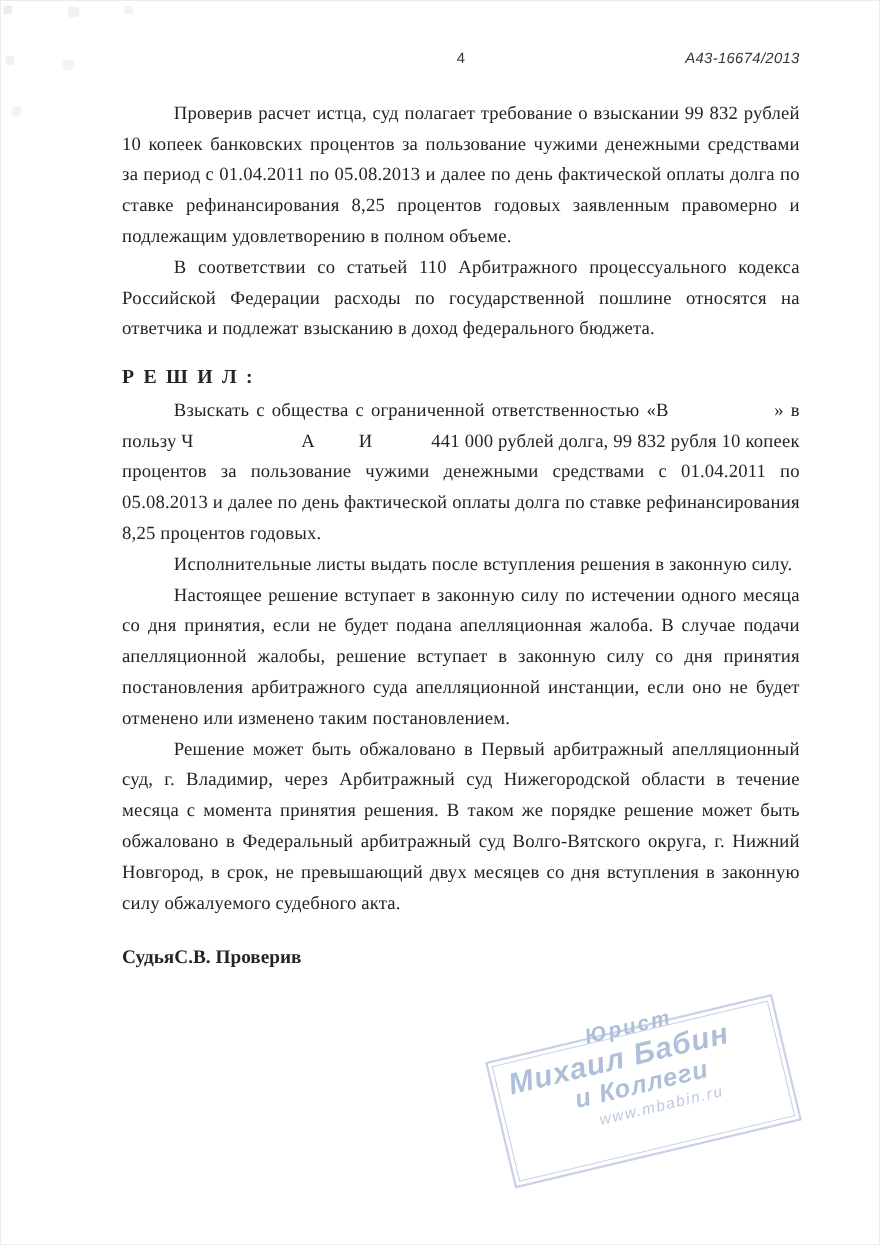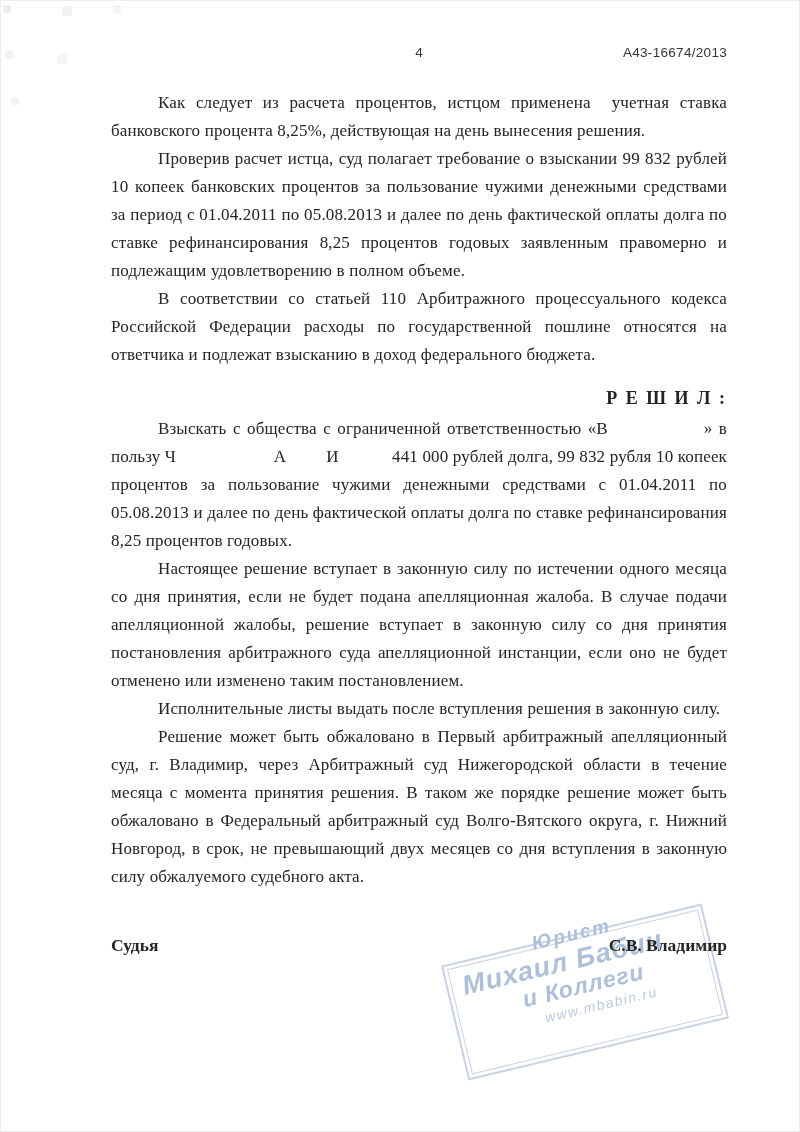--- a/index.html
+++ b/index.html
@@ -25,41 +25,40 @@
     position:relative;z-index:2;
     padding:44px 72px 0 110px;
   }
   .header-row{
     position:relative;height:17px;
     font-family:"Liberation Sans", sans-serif;
     font-size:13.5px;color:#353535;
     margin-bottom:27px;
   }
   .page-num{position:absolute;left:50%;transform:translateX(-50%);}
-  .case-num{position:absolute;right:0;top:0;letter-spacing:0.3px;}
+  .case-num{position:absolute;right:0;top:0;letter-spacing:0.3px;font-style:italic;}
   .para{
     margin:0;
     text-indent:47px;
     text-align:justify;
     font-size:17px;
     line-height:28px;
     letter-spacing:0.15px;
   }
   .resolution{
     margin:15px 0 3px 0;
-    text-align:right;
+    text-align:left;
     font-size:18px;
     font-weight:bold;
     letter-spacing:2px;
     line-height:28px;
   }
   .signature-row{
-    margin-top:40px;
+    margin-top:20px;
     display:flex;
-    justify-content:space-between;
     font-weight:bold;
     font-size:17.5px;
     line-height:28px;
   }
   
   .watermark{
     position:absolute;
     left:450px;top:932px;
     width:268px;height:118px;
     transform:rotate(-13.4deg);
@@ -109,30 +108,29 @@
     </div>
   </div>
 
   <div class="content">
 
     <div class="header-row">
       <span class="page-num">4</span>
       <span class="case-num">А43-16674/2013</span>
     </div>
 
-    <p class="para">Как следует из расчета процентов, истцом применена&nbsp; учетная ставка банковского процента 8,25%, действующая на день вынесения решения.</p>
     <p class="para">Проверив расчет истца, суд полагает требование о взыскании 99&nbsp;832 рублей 10 копеек банковских процентов за пользование чужими денежными средствами за период с 01.04.2011 по 05.08.2013 и далее по день фактической оплаты долга по ставке рефинансирования 8,25 процентов годовых заявленным правомерно и подлежащим удовлетворению в полном объеме.</p>
     <p class="para">В соответствии со статьей 110 Арбитражного процессуального кодекса Российской Федерации расходы по государственной пошлине относятся на ответчика и подлежат взысканию в доход федерального бюджета.</p>
 
     <h2 class="resolution">Р Е Ш И Л :</h2>
 
     <p class="para">Взыскать с общества с ограниченной ответственностью «В&nbsp;&nbsp;&nbsp;&nbsp;&nbsp;&nbsp;&nbsp;&nbsp;&nbsp;&nbsp;&nbsp;&nbsp;&nbsp;&nbsp;&nbsp;» в пользу Ч&nbsp;&nbsp;&nbsp;&nbsp;&nbsp;&nbsp;&nbsp;&nbsp;&nbsp;&nbsp;&nbsp;&nbsp;&nbsp;&nbsp;&nbsp;&nbsp;&nbsp;&nbsp;&nbsp;&nbsp;&nbsp;&nbsp;А&nbsp;&nbsp;&nbsp;&nbsp;&nbsp;&nbsp;&nbsp;&nbsp;&nbsp;И&nbsp;&nbsp;&nbsp;&nbsp;&nbsp;&nbsp;&nbsp;&nbsp;&nbsp;&nbsp;&nbsp;&nbsp;441&nbsp;000 рублей долга, 99&nbsp;832 рубля 10 копеек процентов за пользование чужими денежными средствами с 01.04.2011 по 05.08.2013 и далее по день фактической оплаты долга по ставке рефинансирования 8,25 процентов годовых.</p>
+    <p class="para">Исполнительные листы выдать после вступления решения в законную силу.</p>
     <p class="para">Настоящее решение вступает в законную силу по истечении одного месяца со дня принятия, если не будет подана апелляционная жалоба. В случае подачи апелляционной жалобы, решение вступает в законную силу со дня принятия постановления арбитражного суда апелляционной инстанции, если оно не будет отменено или изменено таким постановлением.</p>
-    <p class="para">Исполнительные листы выдать после вступления решения в законную силу.</p>
     <p class="para">Решение может быть обжаловано в Первый арбитражный апелляционный суд, г. Владимир, через Арбитражный суд Нижегородской области в течение месяца с момента принятия решения. В таком же порядке решение может быть обжаловано в Федеральный арбитражный суд Волго-Вятского округа, г. Нижний Новгород, в срок, не превышающий двух месяцев со дня вступления в законную силу обжалуемого судебного акта.</p>
 
     <div class="signature-row">
       <span>Судья</span>
-      <span>С.В. Владимир</span>
+      <span>С.В. Проверив</span>
     </div>
 
   </div>
 </div>
 
 </body></html>

